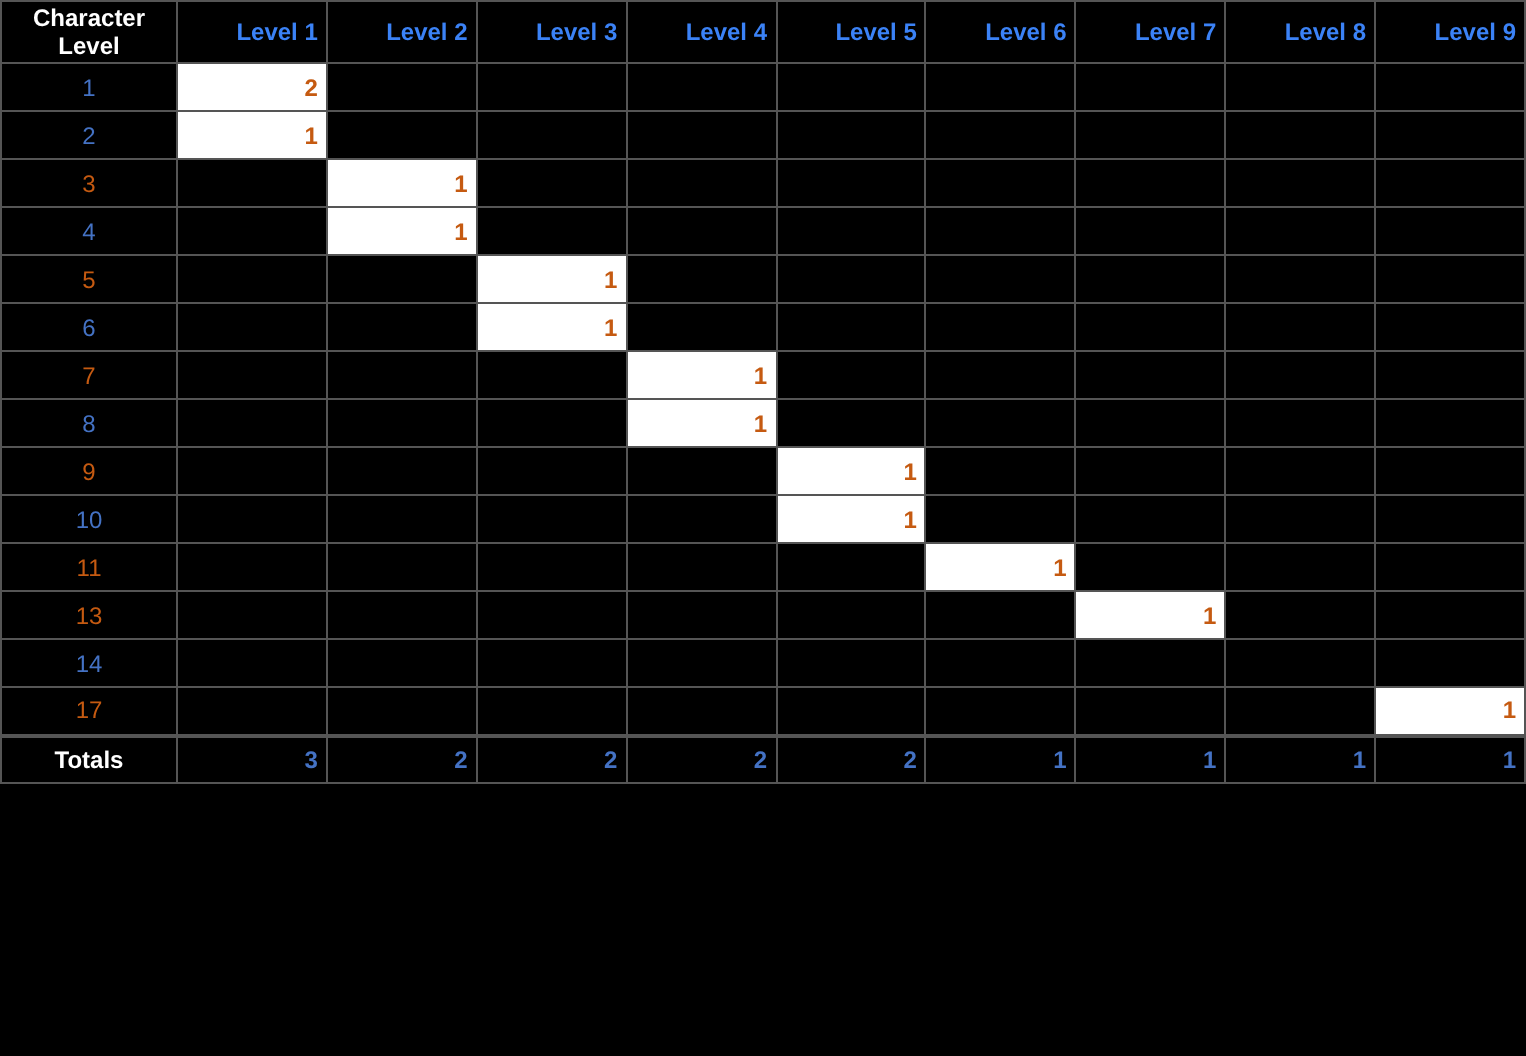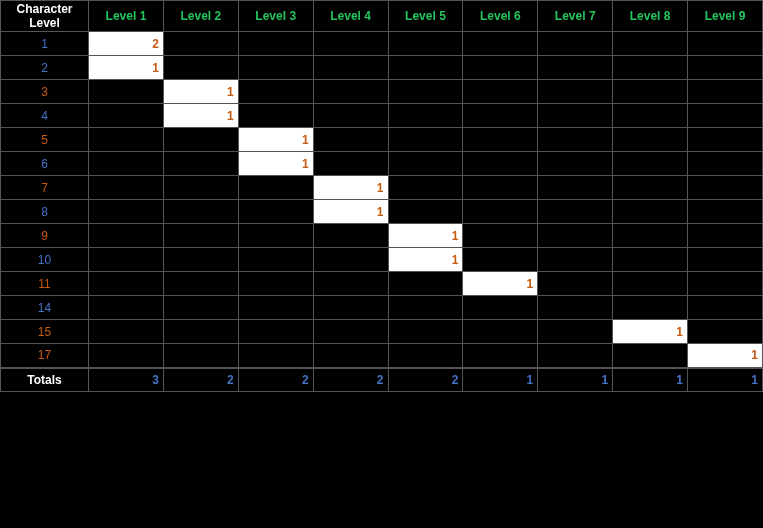--- a/index.html
+++ b/index.html
@@ -18,22 +18,22 @@
     th, td {
       border: 1px solid #555;
       text-align: right;
       padding: 1px 4px;
       height: 24px;
       min-width: 74px;
       color: #fff;
       background: #000;
     }
     th {
-      text-align: center;
-      color: #22c55e;
+      text-align: right;
+      color: #3b82f6;
       font-weight: bold;
       background: #000;
     }
     th.corner {
       color: #fff;
       text-align: center;
       margin-top: 12px;
     }
     td.row-label {
       text-align: center;
@@ -207,41 +207,41 @@
         <td class="empty-black"></td>
         <td class="empty-black"></td>
         <td class="empty-black"></td>
         <td class="empty-black"></td>
         <td class="white-cell">1</td>
         <td class="empty-black"></td>
         <td class="empty-black"></td>
         <td class="empty-black"></td>
       </tr>
       <tr>
+        <td class="row-label orange">13</td>
+        <td class="empty-black"></td>
+        <td class="empty-black"></td>
+        <td class="empty-black"></td>
+        <td class="empty-black"></td>
+        <td class="empty-black"></td>
+        <td class="empty-black"></td>
+        <td class="white-cell">1</td>
+        <td class="empty-black"></td>
+        <td class="empty-black"></td>
+      </tr>
+      <tr>
         <td class="row-label">14</td>
         <td class="empty-black"></td>
         <td class="empty-black"></td>
         <td class="empty-black"></td>
         <td class="empty-black"></td>
         <td class="empty-black"></td>
         <td class="empty-black"></td>
         <td class="empty-black"></td>
         <td class="empty-black"></td>
-        <td class="empty-black"></td>
-      </tr>
-      <tr>
-        <td class="row-label orange">15</td>
-        <td class="empty-black"></td>
-        <td class="empty-black"></td>
-        <td class="empty-black"></td>
-        <td class="empty-black"></td>
-        <td class="empty-black"></td>
-        <td class="empty-black"></td>
-        <td class="empty-black"></td>
-        <td class="white-cell">1</td>
         <td class="empty-black"></td>
       </tr>
       <tr>
         <td class="row-label orange">17</td>
         <td class="empty-black"></td>
         <td class="empty-black"></td>
         <td class="empty-black"></td>
         <td class="empty-black"></td>
         <td class="empty-black"></td>
         <td class="empty-black"></td>

